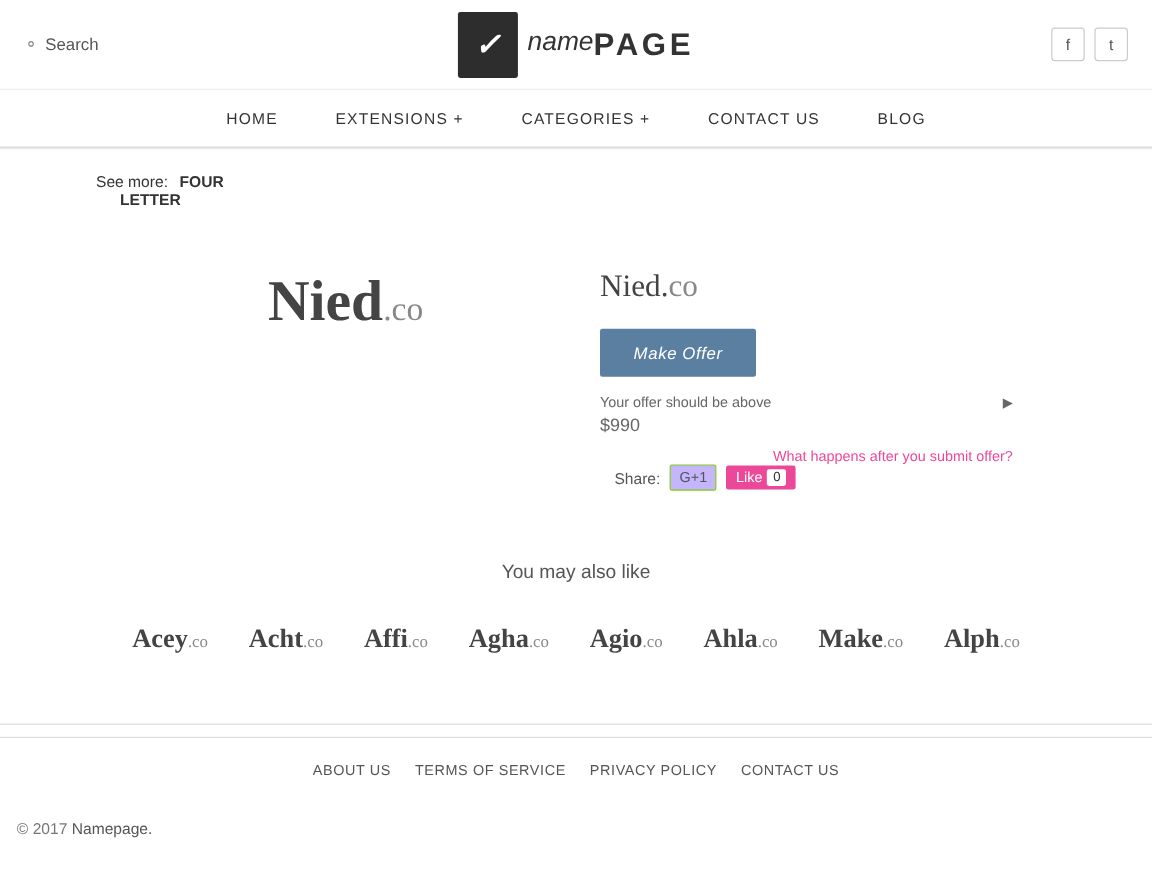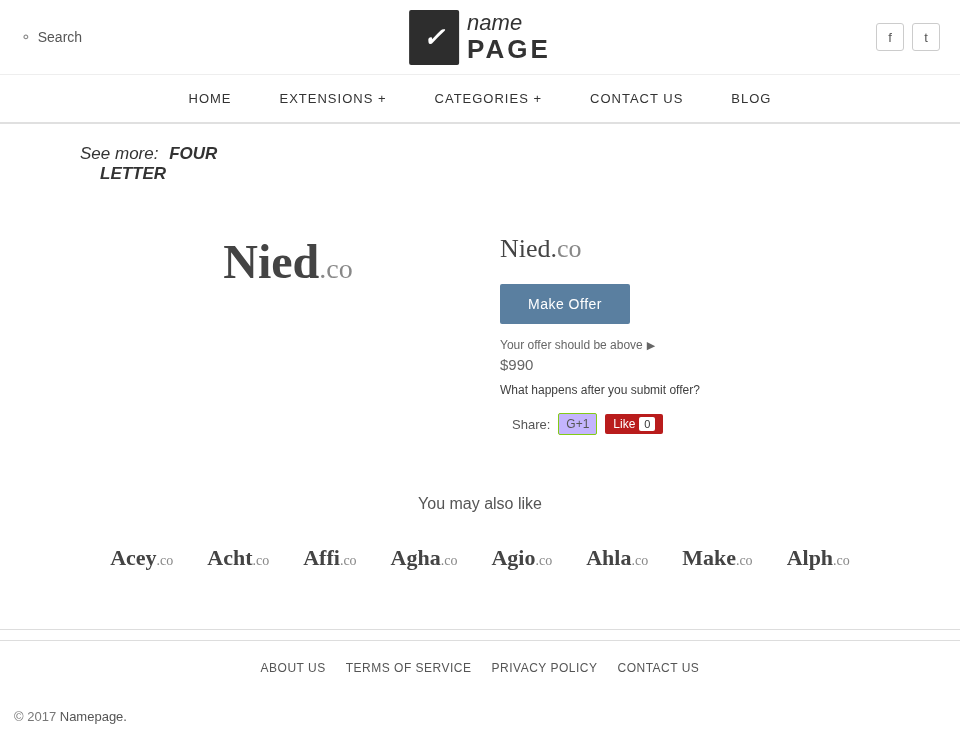--- a/index.html
+++ b/index.html
@@ -42,21 +42,21 @@
       align-items: center;
       justify-content: center;
       color: #fff;
       font-size: 22px;
       font-style: italic;
       font-weight: bold;
       border-radius: 2px;
     }
     .logo-text {
       display: flex;
-      flex-direction: column;
+      flex-direction: row;
       line-height: 1.1;
     }
     .logo-text-name {
       font-size: 22px;
       font-style: italic;
       color: #333;
       font-weight: 400;
     }
     .logo-text-page {
       font-size: 26px;
@@ -96,23 +96,22 @@
       letter-spacing: 1px;
       color: #333;
       cursor: pointer;
       text-transform: uppercase;
       font-weight: 500;
     }
 
     
     .breadcrumb {
       padding: 20px 80px;
-      font-size: 17px;
-      color: #555;
-      font-style: italic;
+      font-size: 13px;
+      color: #555;
     }
     .breadcrumb span {
       color: #333;
       font-weight: 500;
     }
     .breadcrumb .four-letter {
       display: block;
       margin-left: 20px;
       font-weight: bold;
       color: #333;
@@ -158,43 +157,45 @@
     .make-offer-btn {
       background: #5a7fa0;
       color: #fff;
       border: none;
       padding: 12px 28px;
       font-size: 14px;
       cursor: pointer;
       border-radius: 2px;
       margin-bottom: 14px;
       letter-spacing: 0.5px;
+      font-style: italic;
     }
     .offer-hint {
       font-size: 12px;
       color: #666;
       display: flex;
       align-items: center;
       gap: 4px;
       margin-bottom: 4px;
+      justify-content: space-between;
     }
     .offer-hint .arrow {
       color: #666;
       font-size: 11px;
     }
     .offer-amount {
       font-size: 15px;
       color: #666;
       margin-bottom: 10px;
     }
     .what-happens {
       font-size: 12px;
-      color: #404040;
-      cursor: pointer;
-      margin-bottom: 16px;
+      color: #ec4899;
+      cursor: pointer;
+      text-align: right;
     }
     .share-row {
       display: flex;
       align-items: center;
       gap: 8px;
       margin-left: 12px;
     }
     .share-label {
       font-size: 13px;
       color: #555;
@@ -202,21 +203,21 @@
     .g-plus-btn {
       background: #c4b5fd;
       border: 1px solid #84cc16;
       padding: 3px 7px;
       font-size: 12px;
       cursor: pointer;
       color: #555;
       border-radius: 2px;
     }
     .fb-like-btn {
-      background: #b91c1c;
+      background: #ec4899;
       color: #fff;
       border: none;
       padding: 3px 8px;
       font-size: 12px;
       cursor: pointer;
       border-radius: 2px;
       display: flex;
       align-items: center;
       gap: 4px;
     }

